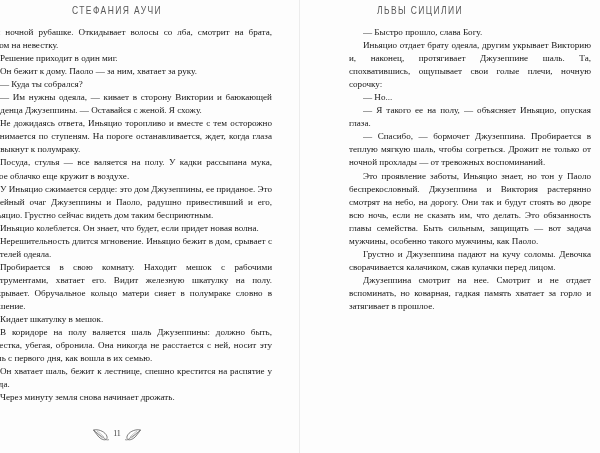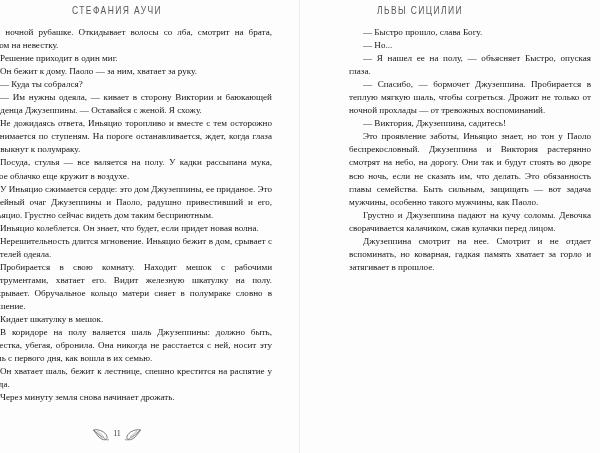--- a/index.html
+++ b/index.html
@@ -157,24 +157,24 @@
       </span>
     </div>
   </div>
 
   <div class="page right">
 
     <div class="running-head">ЛЬВЫ СИЦИЛИИ</div>
 
     <div class="column">
       <p>— Быстро прошло, слава Богу.</p>
+      <p>Иньяцио отдает брату одеяла, другим укрывает Викторию и, наконец, протягивает Джузеппине шаль. Та, спохватившись, ощупывает свои голые плечи, ночную сорочку:</p>
       <p>— Но...</p>
-      <p>— Я нашел ее на полу, — объясняет Быстро, опуская глаза.</p>
+      <p>— Я такого ее на полу, — объясняет Иньяцио, опуская глаза.</p>
       <p>— Спасибо, — бормочет Джузеппина. Пробирается в теплую мягкую шаль, чтобы согреться. Дрожит не только от ночной прохлады — от тревожных воспоминаний.</p>
-      <p>— Виктория, Джузеппина, садитесь!</p>
       <p>Это проявление заботы, Иньяцио знает, но тон у Паоло беспрекословный. Джузеппина и Виктория растерянно смотрят на небо, на дорогу. Они так и будут стоять во дворе всю ночь, если не сказать им, что делать. Это обязанность главы семейства. Быть сильным, защищать — вот задача мужчины, особенно такого мужчины, как Паоло.</p>
       <p>Грустно и Джузеппина падают на кучу соломы. Девочка сворачивается калачиком, сжав кулачки перед лицом.</p>
       <p>Джузеппина смотрит на нее. Смотрит и не отдает вспоминать, но коварная, гадкая память хватает за горло и затягивает в прошлое.</p>
     </div>
 
   </div>
 
 </div>
 
 </body></html>

